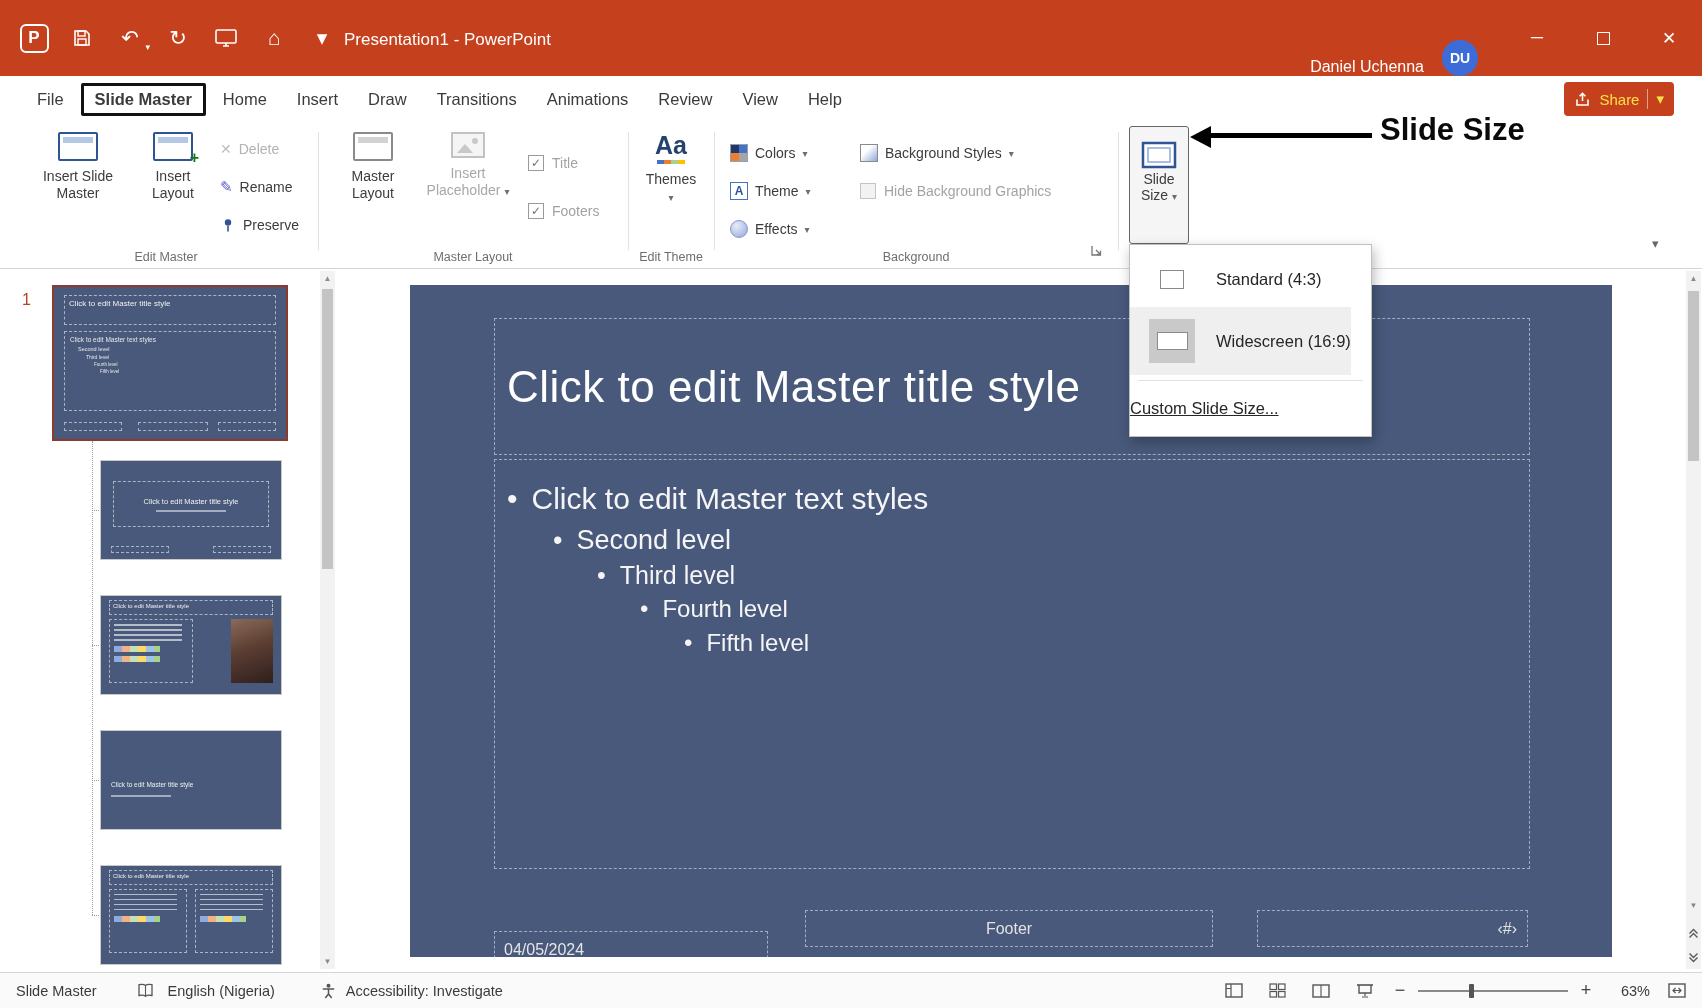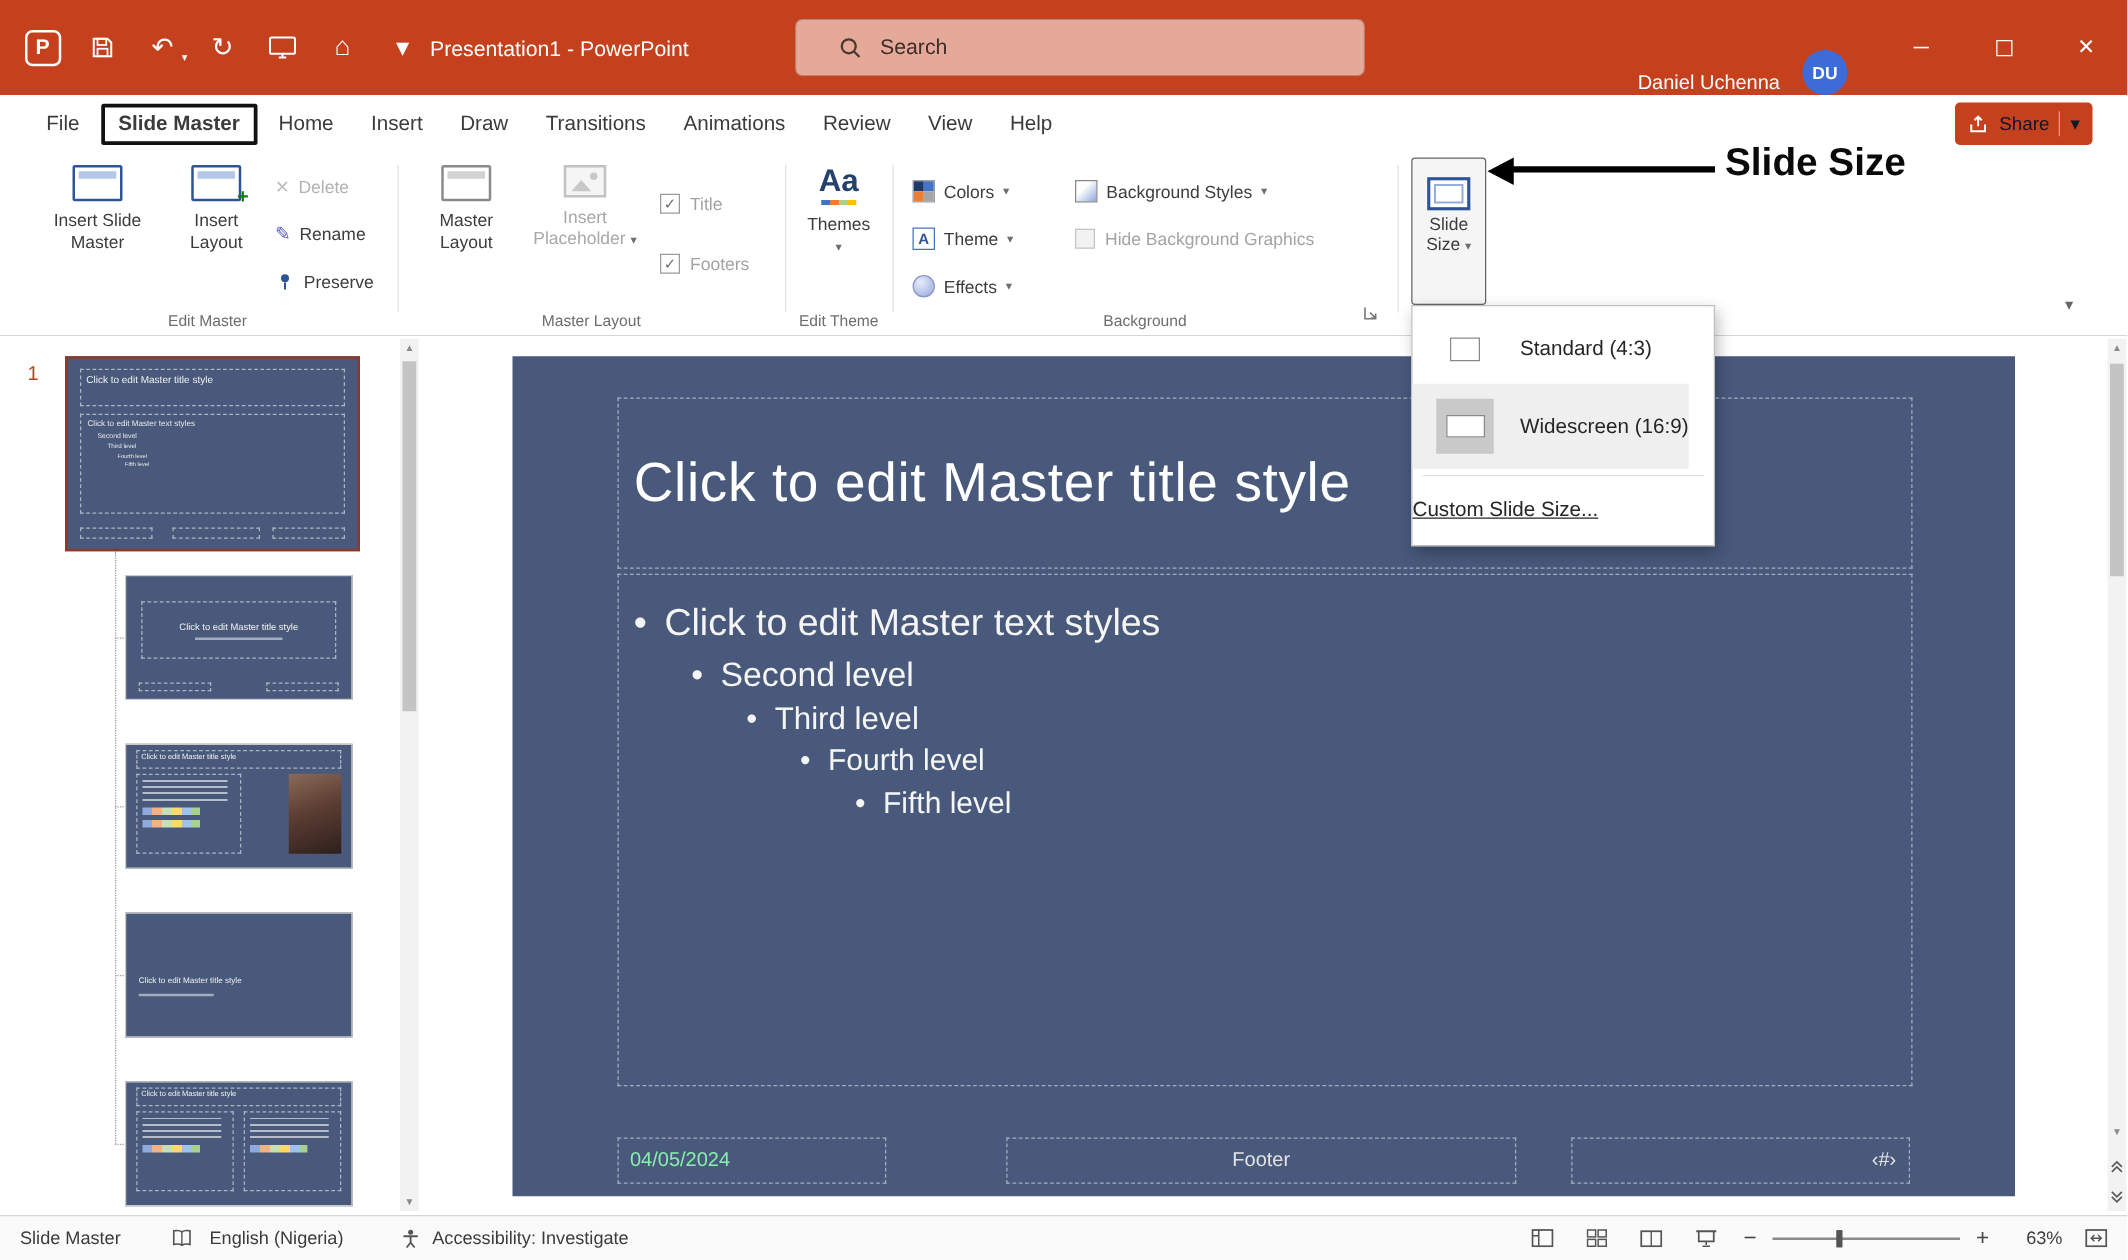--- a/index.html
+++ b/index.html
@@ -19,21 +19,21 @@
   .username { font-size:16px; margin-right:18px; }
   .avatar { width:36px; height:36px; border-radius:50%; background:#3D6CD8; color:#fff; font-size:14px; font-weight:bold; display:flex; align-items:center; justify-content:center; margin-right:26px; }
   .winctl { width:66px; height:76px; display:flex; align-items:center; justify-content:center; font-size:17px; color:#fff; }
   .maxbox { width:13px; height:13px; border:1.6px solid #fff; display:block; }
 
   
   .tabrow { position:absolute; left:0; top:76px; width:1702px; height:46px; background:#fff; display:flex; align-items:center; }
   .tab { padding:6px 13px; font-size:16.5px; color:#3B3B3B; margin-left:4px; white-space:nowrap; }
   .tab:first-child { margin-left:24px; }
   .tab-active { border:3px solid #111; border-radius:2px; font-weight:bold; padding:4px 11px; }
-  .share { position:absolute; right:28px; top:6px; height:34px; background:#C5411E; color:#0f172a; border-radius:4px; display:flex; align-items:center; gap:8px; padding:0 10px; font-size:15px; }
+  .share { position:absolute; right:28px; top:6px; height:34px; background:#C5411E; color:#fde047; border-radius:4px; display:flex; align-items:center; gap:8px; padding:0 10px; font-size:15px; }
   .share-sep { width:1px; height:20px; background:rgba(255,255,255,0.5); }
 
   
   .ribbon { position:absolute; left:0; top:122px; width:1702px; height:147px; background:#fff; border-bottom:1px solid #D6D6D6; }
   .rgroup { position:absolute; top:0; height:147px; }
   .vsep { position:absolute; top:10px; height:118px; width:1px; background:#E2E2E2; }
   .glabel { position:absolute; bottom:5px; text-align:center; font-size:12.5px; color:#6E6E6E; }
   .rbtn { position:absolute; display:flex; flex-direction:column; align-items:center; font-size:14px; color:#3C3C3C; text-align:center; }
   .rbtn .rlbl { line-height:17px; margin-top:7px; }
   .rbtn.disabled { color:#A8A8A8; }
@@ -114,21 +114,21 @@
   .titleph { left:84px; top:33px; width:1036px; height:137px; display:flex; align-items:center; padding-left:12px; }
   .titletext { font-size:44px; font-weight:300; color:#FFFFFF; letter-spacing:0.5px; white-space:nowrap; }
   .bodyph { left:84px; top:174px; width:1036px; height:410px; padding:22px 0 0 12px; }
   .bl { display:flex; color:#F5F5F5; }
   .bl span:first-child { margin-right:14px; }
   .l1 { font-size:30px; margin-bottom:9px; }
   .l2 { font-size:27px; margin-left:46px; margin-bottom:5px; }
   .l3 { font-size:25px; margin-left:90px; margin-bottom:5px; }
   .l4 { font-size:24px; margin-left:133px; margin-bottom:6px; }
   .l5 { font-size:24px; margin-left:177px; }
-  .dateph { left:84px; top:625px; width:215px; height:37px; display:flex; align-items:center; padding-left:9px; color:#86efac; font-size:16px; }
+  .dateph { left:84px; top:646px; width:274px; height:37px; display:flex; align-items:center; padding-left:9px; color:#e5e5e5; font-size:16px; }
   .footerph { left:395px; top:625px; width:408px; height:37px; display:flex; align-items:center; justify-content:center; color:#E3E3E3; font-size:16px; }
   .numberph { left:847px; top:625px; width:271px; height:37px; display:flex; align-items:center; justify-content:flex-end; padding-right:10px; color:#E3E3E3; font-size:16px; }
 
   
   .vscroll { position:absolute; left:1686px; top:2px; width:15px; height:698px; background:#F2F2F2; }
   .vthumb { position:absolute; left:2px; top:20px; width:11px; height:170px; background:#C4C4C4; }
   .vscroll .sarr.top { top:3px; }
   .vscroll .sarr.mid { top:630px; }
   .navbtn { position:absolute; left:0; width:15px; height:20px; display:flex; align-items:center; justify-content:center; }
   .navbtn.prev { top:652px; } .navbtn.next { top:676px; }
@@ -197,27 +197,20 @@
         </svg>
     </button>
     <button class="tbicon">
         <span>⌂</span>
       </button>
     <button class="tbicon">
         <span>▾</span>
       </button>
   </div>
   <div class="doctitle">Presentation1 - PowerPoint</div>
-  <div class="searchbox">
-    <svg width="19" height="19" viewBox="0 0 19 19">
-        <circle cx="8" cy="8" r="5.6" fill="none" stroke="#4A382F" stroke-width="1.8"></circle>
-        <path d="M12.2 12.2 16.6 16.6" stroke="#4A382F" stroke-width="1.8"></path>
-      </svg>
-    <span>Search</span>
-  </div>
   <div class="tb-right">
     <span class="username">Daniel Uchenna</span>
     <span class="avatar">DU</span>
     <button class="winctl">
         <span>─</span>
       </button>
     <button class="winctl">
         <span class="maxbox"></span>
       </button>
     <button class="winctl">

